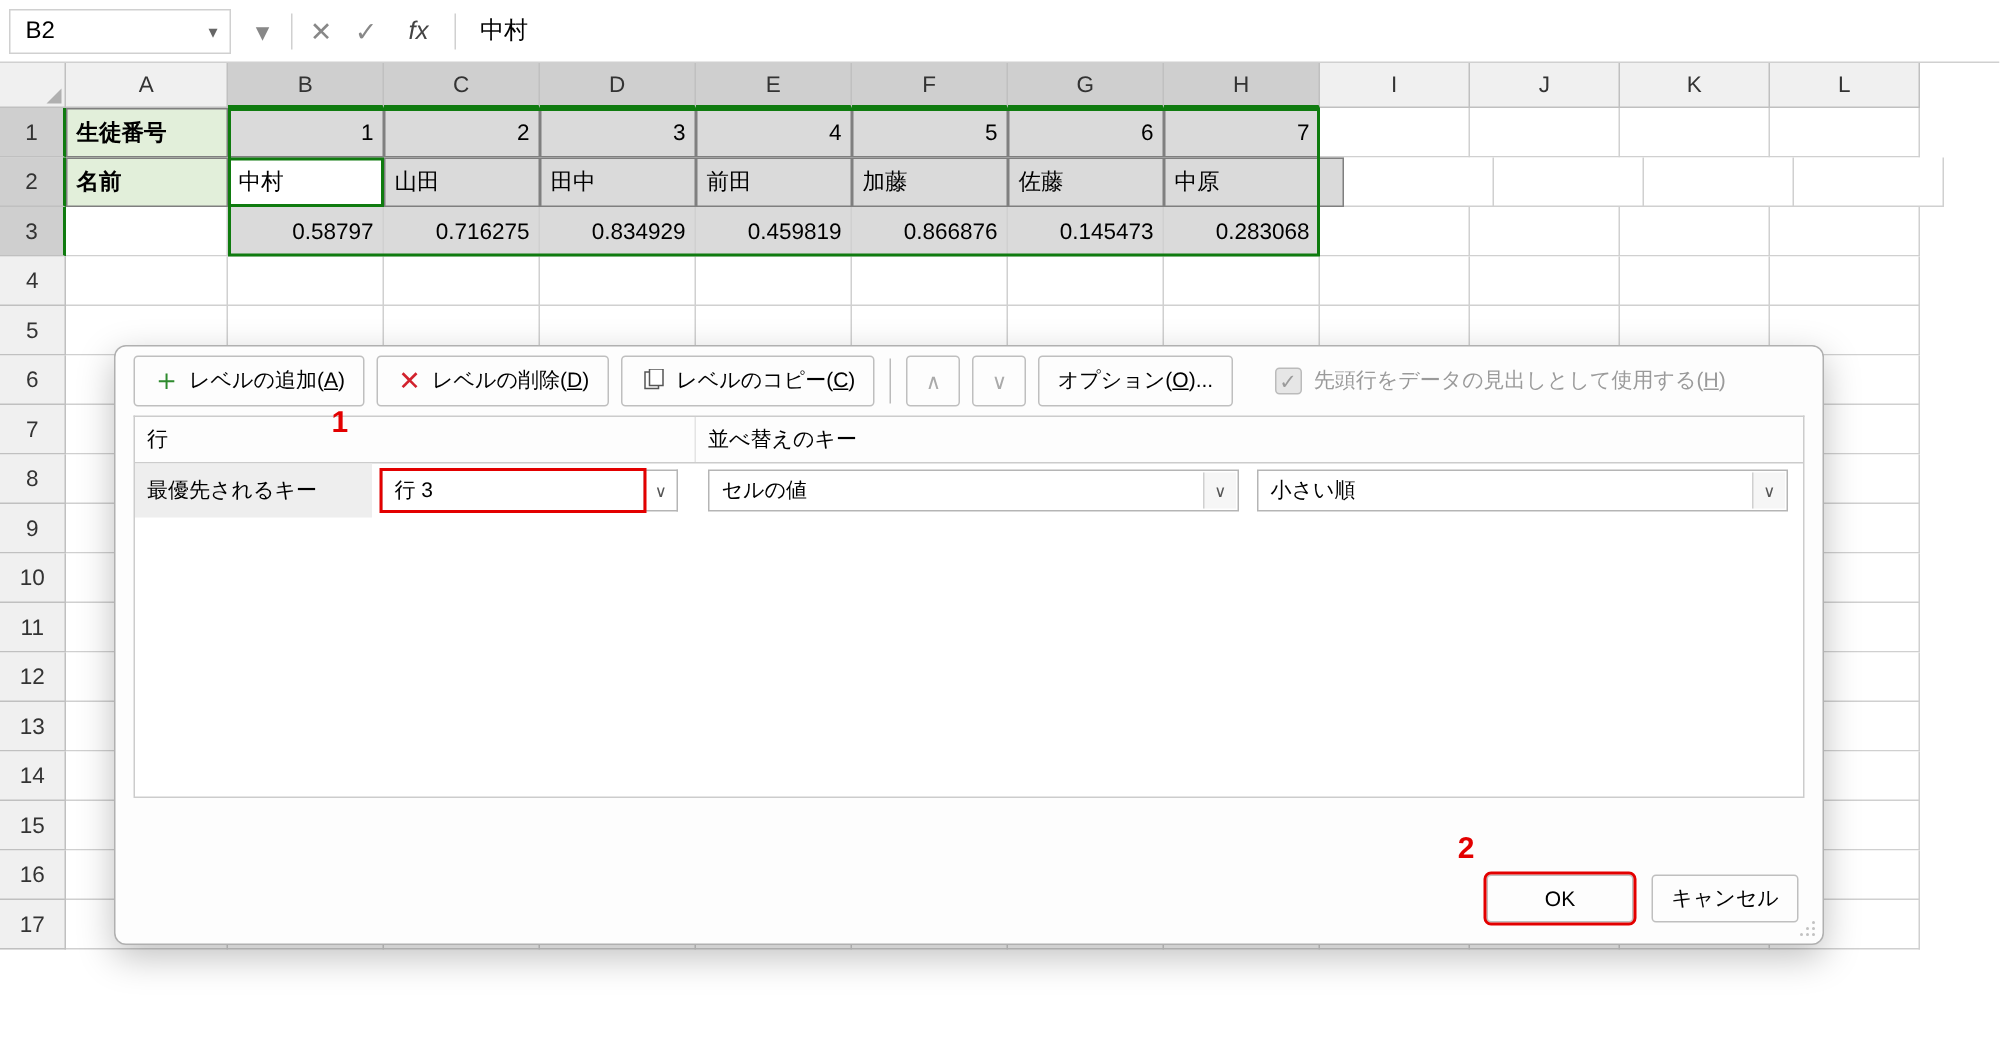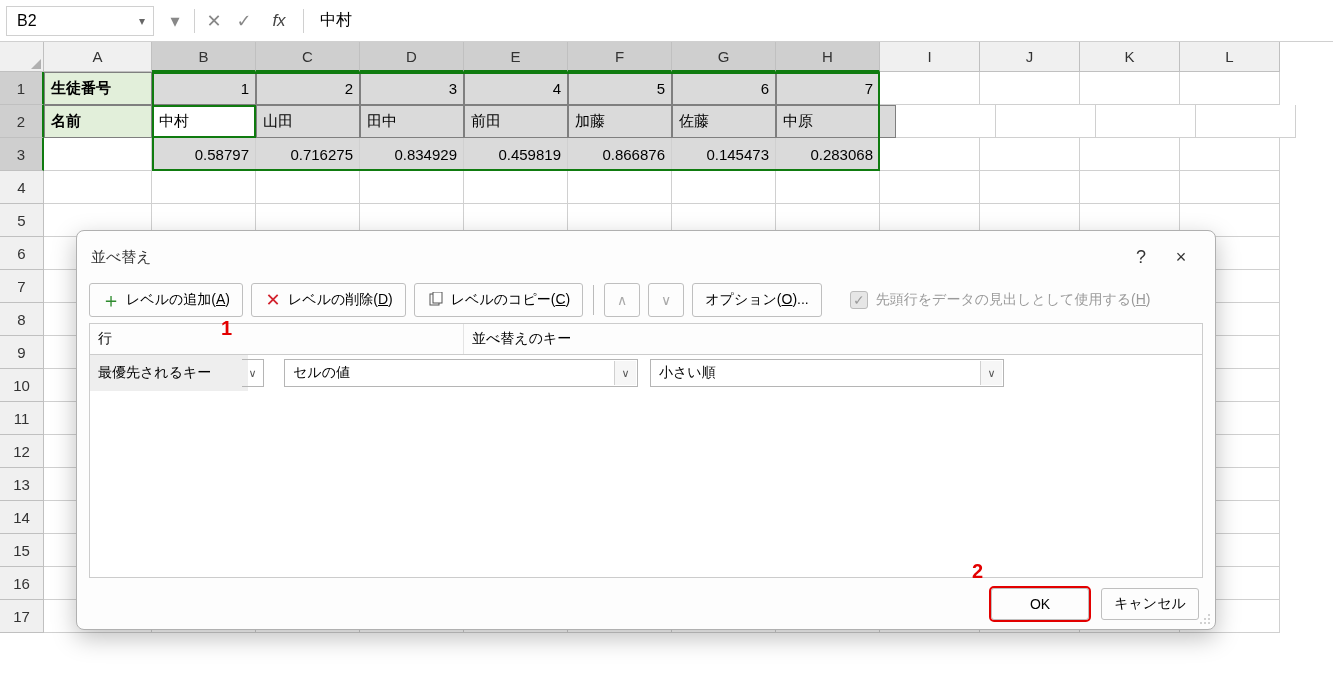--- a/index.html
+++ b/index.html
@@ -690,26 +690,20 @@
         <div class="cell" style="width: 100px;"></div>
         <div class="cell" style="width: 100px;"></div>
       </div>
     </div>
   </div>
 
 <div class="selection-overlay" style="left:152px; top:72px; width:728px; height:99px;"></div>
 <div class="active-cell-overlay" style="left:152px; top:105px; width:104px; height:33px; background:#fff0;"></div>
 
 <div class="dialog">
-  <div class="dialog-title">
-    <span>並べ替え</span>
-    <span class="spacer"></span>
-    <button class="dlg-icon-btn">?</button>
-    <button class="dlg-icon-btn">×</button>
-  </div>
 
   <div class="dialog-toolbar">
     <button class="dlg-btn">
       <span class="icon" style="color:#2e8b2e;font-size:20px;line-height:1">＋</span>
       <span>レベルの追加(<span class="u">A</span>)</span>
     </button>
     <button class="dlg-btn">
       <span class="icon" style="color:#d2222d;font-size:18px">✕</span>
       <span>レベルの削除(<span class="u">D</span>)</span>
     </button>
@@ -739,20 +733,23 @@
   </div>
 
   <div class="levels" style="position:relative">
     <div class="levels-header">
       <div class="lh-col" style="width:374px">行</div>
       <div class="lh-col" style="width:374px">並べ替えのキー</div>
     </div>
     <div class="levels-body">
       <div class="level-row">
         <div class="level-label" style="width:158px">最優先されるキー</div>
+        <div class="combo red-highlight" style="width:176px">
+          <span>行 3</span>
+        </div>
         <div style="width:22px;height:28px;border:1px solid #b5b5b5;border-left:none;display:flex;align-items:center;justify-content:center;font-size:11px;color:#555;margin-left:-6px;margin-right:14px">∨</div>
         <div class="combo" style="width:354px">
           <span>セルの値</span>
           <span class="chev">∨</span>
         </div>
         <div class="combo" style="width:354px">
           <span>小さい順</span>
           <span class="chev">∨</span>
         </div>
       </div>

